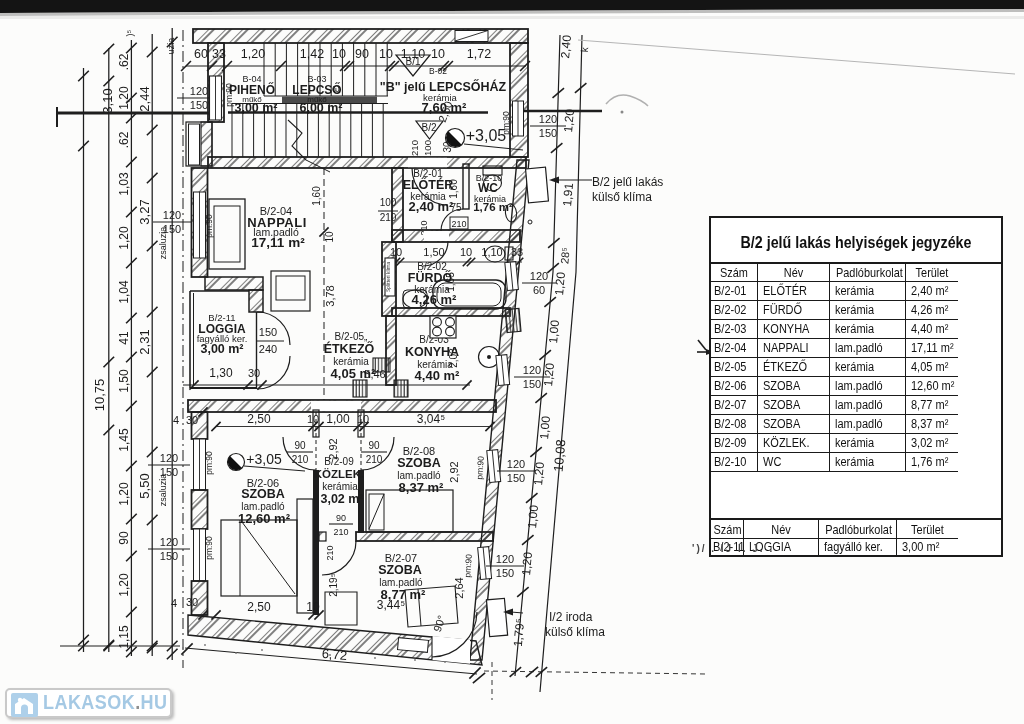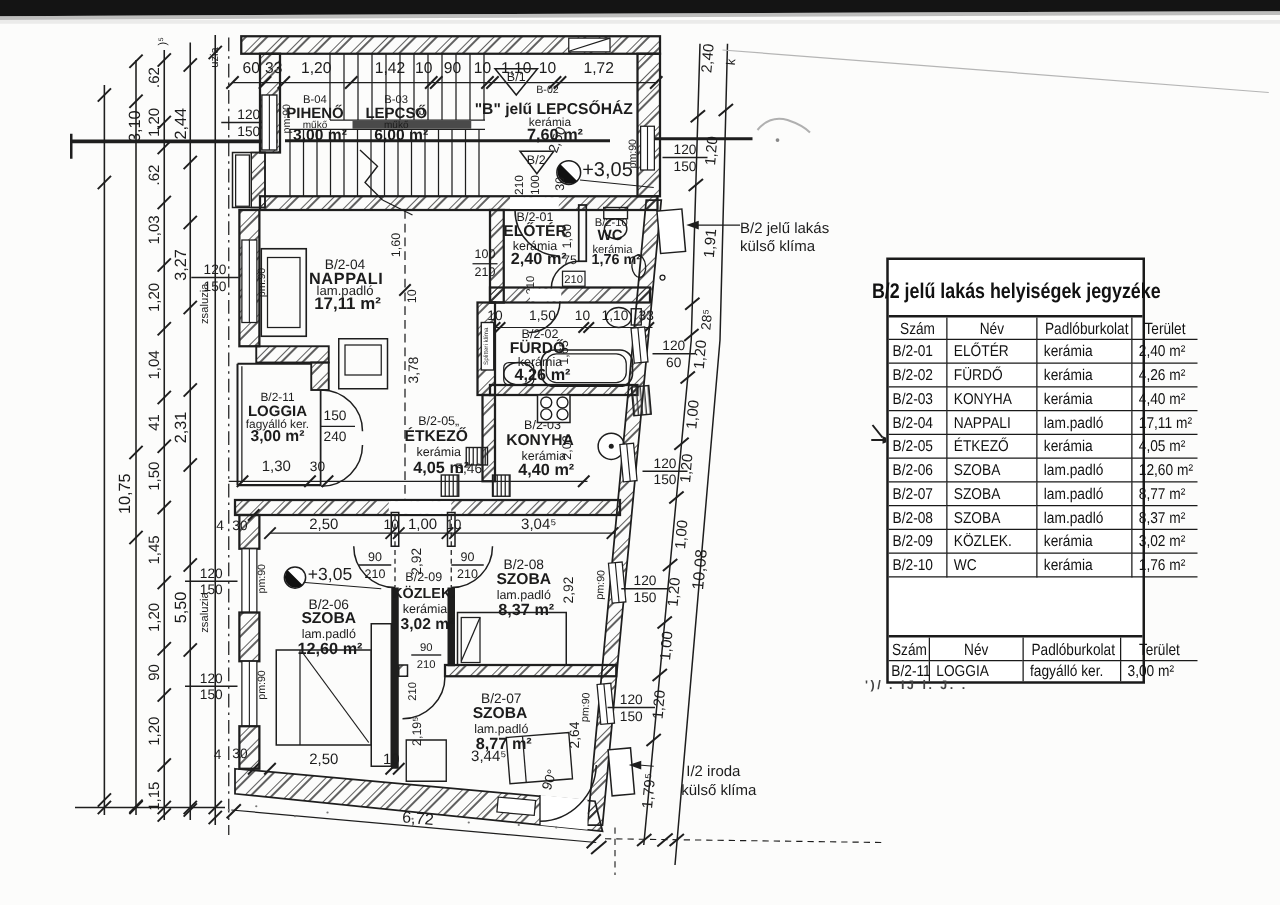--- a/index.html
+++ b/index.html
@@ -507,21 +507,21 @@
 <circle cx="262" cy="650" r="0.9" fill="#777"></circle>
 <circle cx="330" cy="655" r="0.9" fill="#777"></circle>
 <circle cx="375" cy="658" r="0.9" fill="#777"></circle>
 <circle cx="415" cy="660" r="0.9" fill="#777"></circle>
 <circle cx="445" cy="662" r="0.9" fill="#777"></circle>
 <circle cx="205" cy="645" r="0.9" fill="#777"></circle>
 <line x1="697" y1="352" x2="714" y2="352" stroke="#1e1e1e" stroke-width="1.6" stroke-linecap="butt"></line>
 <polygon points="714,352 706,349 706,355" fill="#1e1e1e"></polygon>
 <line x1="698" y1="340" x2="706" y2="350" stroke="#1e1e1e" stroke-width="1.6" stroke-linecap="butt"></line>
 </svg>
-<div style="position:absolute;left:709px;top:206px;width:207px;height:341px;border:2px solid #1a1a1a;background:#fff;">
+<div style="position:absolute;left:709px;top:216px;width:294px;height:341px;border:2px solid #1a1a1a;background:#fff;">
 <div style="position:absolute;left:0;top:0;width:100%;height:46px;border-bottom:2px solid #1a1a1a;">
         <div style="position:absolute;left:50%;top:25px;transform:translate(-50%,-50%) scaleX(0.84);white-space:nowrap;font-size:17px;font-weight:bold;color:#111;">B/2 jelű lakás helyiségek jegyzéke</div>
       </div>
 <div style="position:absolute;left:0px;top:46px;width:46px;height:18px;border-bottom:1.6px solid #1a1a1a;display:flex;align-items:center;">
         <div style="width:100%;text-align:center;transform:scaleX(0.84);font-size:13px;color:#111;">Szám</div>
       </div>
 <div style="position:absolute;left:46px;top:46px;width:72px;height:18px;border-left:1.6px solid #1a1a1a;border-bottom:1.6px solid #1a1a1a;display:flex;align-items:center;">
         <div style="width:100%;text-align:center;transform:scaleX(0.84);font-size:13px;color:#111;">Név</div>
       </div>
 <div style="position:absolute;left:118px;top:46px;width:76px;height:18px;border-left:1.6px solid #1a1a1a;border-bottom:1.6px solid #1a1a1a;display:flex;align-items:center;">
@@ -671,12 +671,22 @@
         </div>
 <div style="position:absolute;left:185px;top:0;width:62px;height:19px;border-left:1.6px solid #1a1a1a;border-bottom:1.6px solid #1a1a1a;display:flex;align-items:center;">
           <div style="width:100%;text-align:center;transform:scaleX(0.84);font-size:13px;color:#111;">Terület</div>
         </div>
 <div style="position:absolute;left:185px;top:19px;width:62px;height:16px;border-left:1.6px solid #1a1a1a;display:flex;align-items:center;padding-left:5px;">
           <div style="transform:scaleX(0.88);transform-origin:left;white-space:nowrap;font-size:12.5px;color:#111;">3,00 m²</div>
         </div>
 </div>
 </div>
 <div style="position:absolute;left:692px;top:543px;width:120px;height:12px;color:#444;font-size:10px;font-weight:bold;letter-spacing:2px;white-space:nowrap;">')/ . IJ l. J. .</div>
+<div style="position:absolute;left:5px;top:688px;width:167px;height:30px;background:#fff;border:2px solid #c9c9c9;border-radius:5px;box-shadow:2px 2px 3px #bbb;">
+<div style="position:absolute;left:4px;top:3px;width:27px;height:24px;background:#aed0ea;border-radius:2px;">
+<svg width="27" height="24" viewBox="0 0 27 24">
+          <polygon points="4,11 13,5 22,11 22,21 4,21" fill="#fff"></polygon>
+          <circle cx="9" cy="7" r="2.2" fill="#fff"></circle>
+          <path d="M 10,21 L 10,15 A 3.5,3.5 0 0 1 17,15 L 17,21 Z" fill="#aed0ea"></path>
+        </svg>
+</div>
+<div style="position:absolute;left:36px;top:1px;font-size:20px;font-weight:bold;color:#a5c9e4;letter-spacing:0.5px;transform:scaleX(0.9);transform-origin:left;">LAKASOK<span style="color:#8f8f8f;">.</span>HU</div>
+</div>
 </div>
 </body></html>

